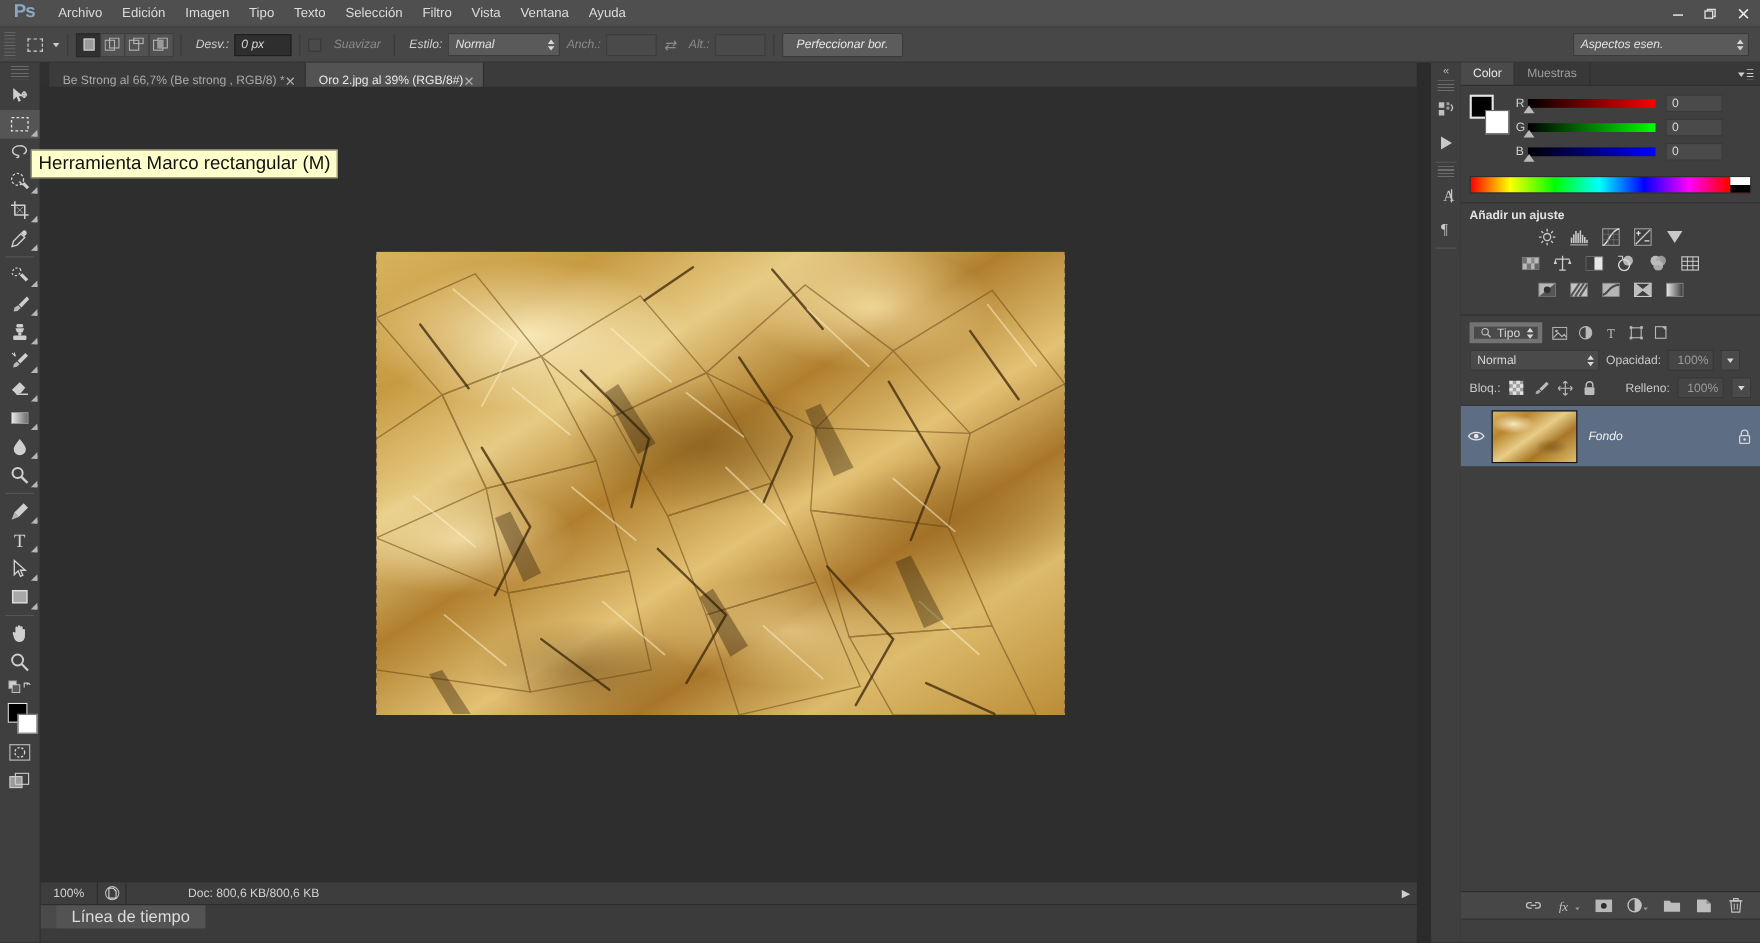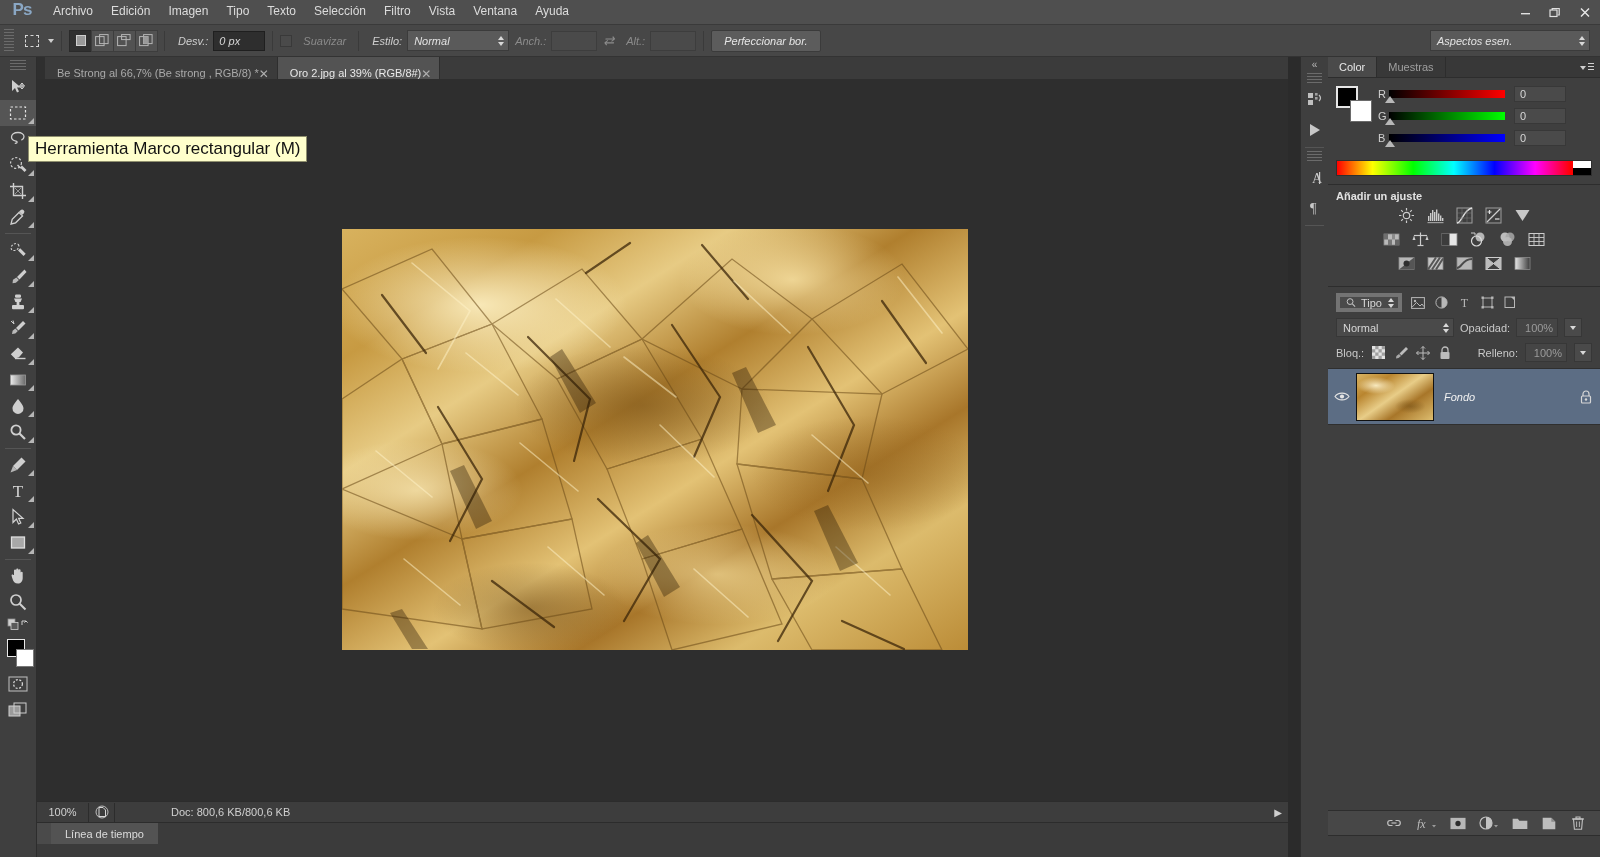--- a/index.html
+++ b/index.html
@@ -194,21 +194,21 @@
   .st-arrow { color:#cfcfcf; font-size:10px; padding:0 6px; }
 
   
   .timelinebar {
     position:absolute; left:37px; top:822px; width:1251px; height:35px;
     background:#3b3b3b; border-top:1px solid #2c2c2c;
     display:flex; align-items:flex-start;
   }
   .tl-grip { width:14px; height:21px; background:#4a4a4a; }
   .tl-tab {
-    height:21px; background:#535353; color:#dcdcdc; font-size:11px;
+    height:21px; background:#535353; color:#dcdcdc; font-size:15px;
     display:flex;align-items:center;padding:0 14px;
   }
   .tl-rest { flex:1; height:21px; background:#3b3b3b; }
 
   
   .icondock {
     position:absolute; right:272px; top:57px; width:28px; height:800px;
     background:#3f3f3f; border-left:1px solid #2d2d2d;
   }
   .dockgrip {

